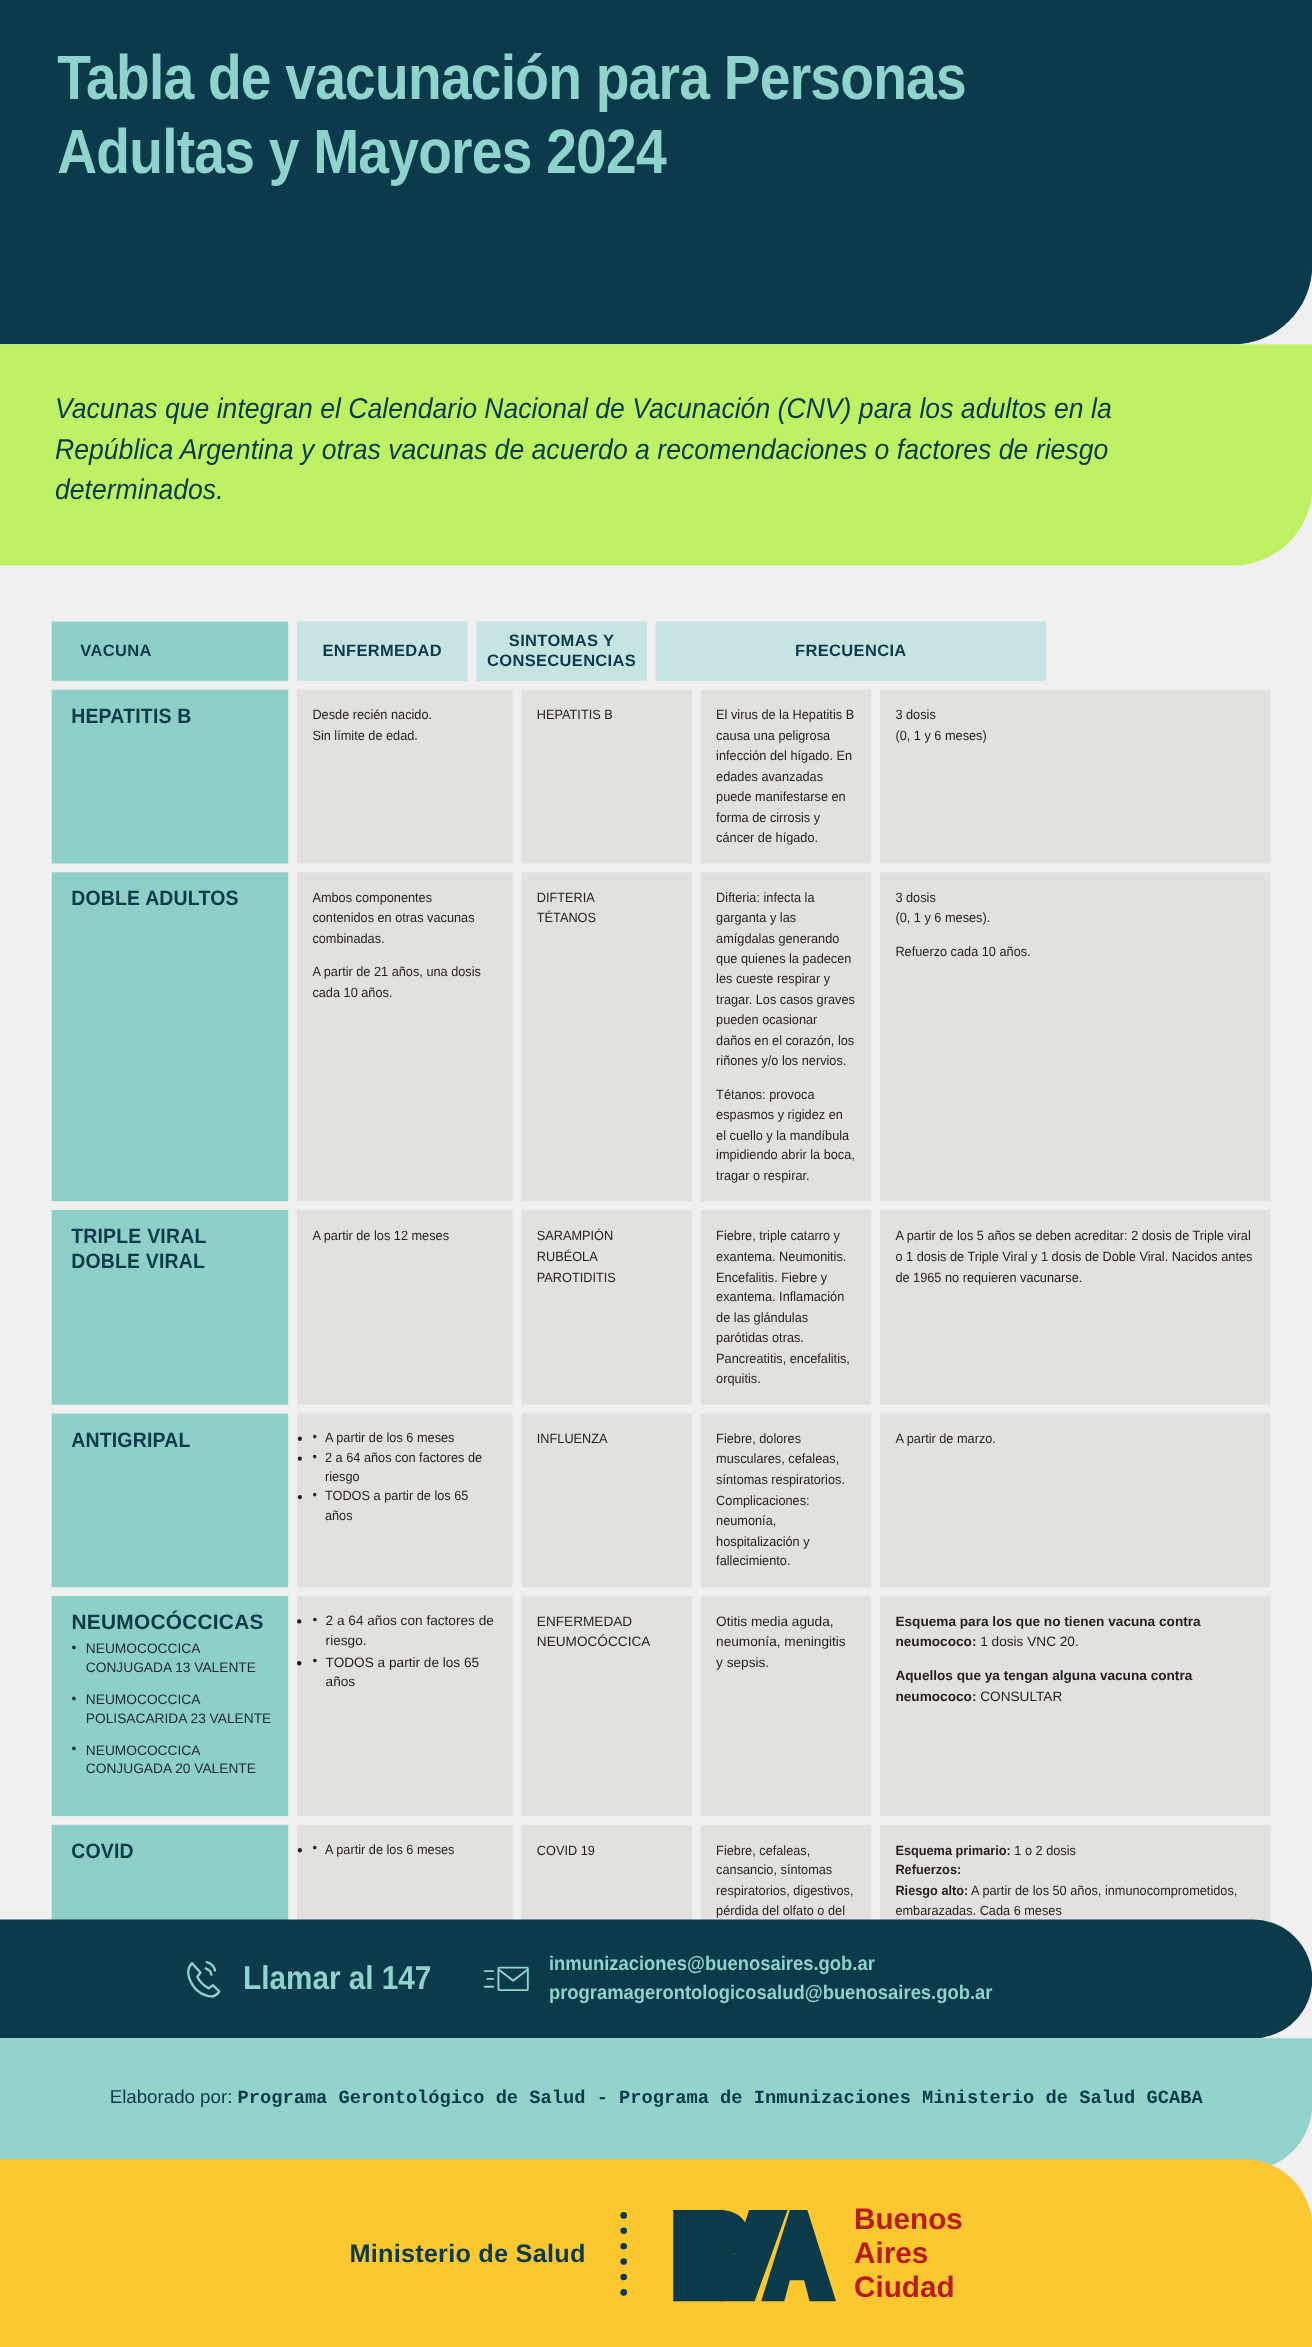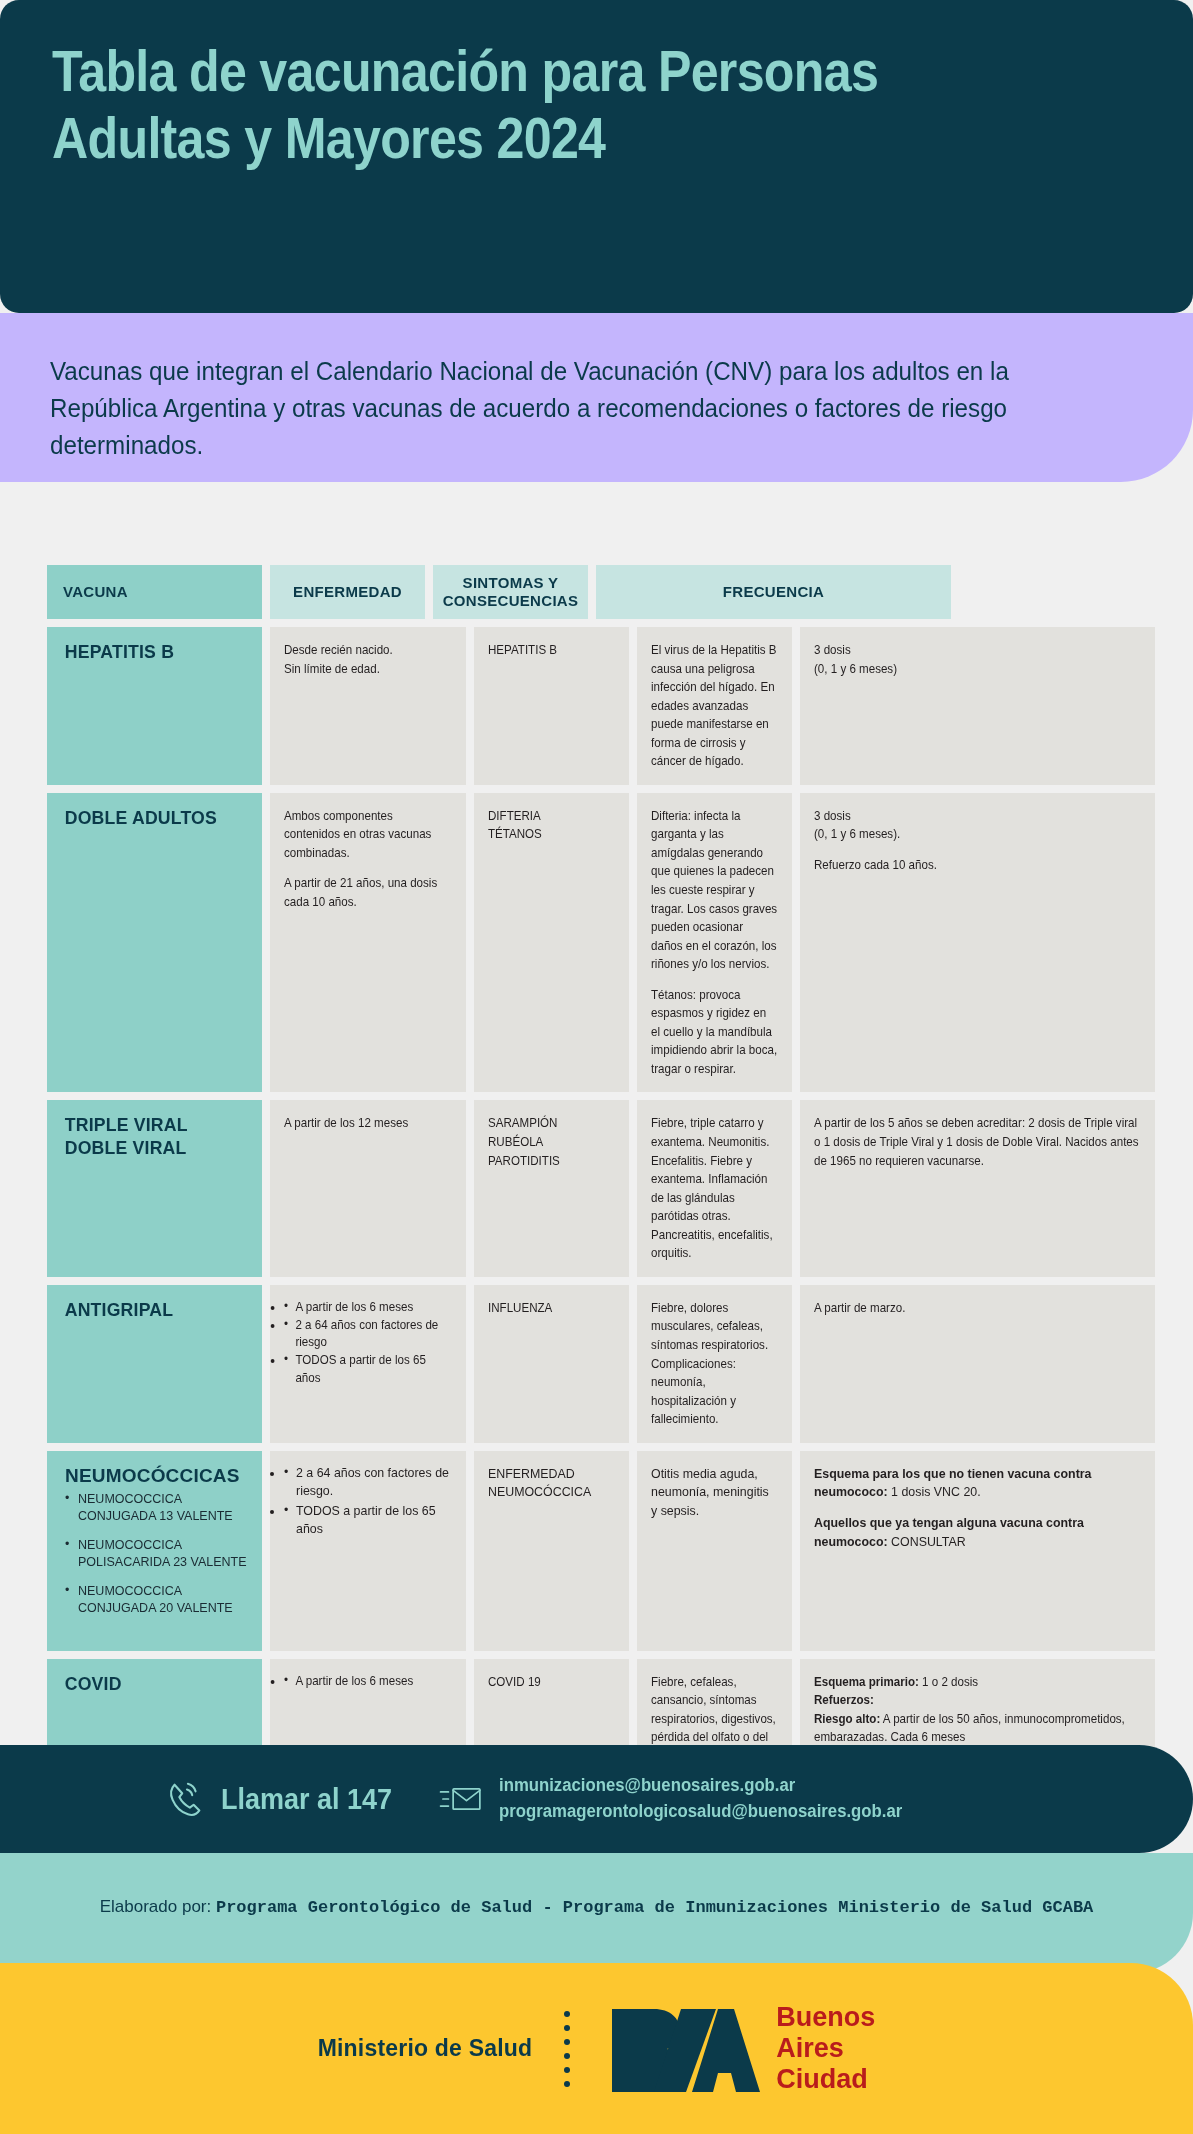--- a/index.html
+++ b/index.html
@@ -18,44 +18,44 @@
   }
 
   
   .header-band {
     position: absolute;
     left: 0; top: 0;
     width: 1193px;
     height: 313px;
     background: #0b3a4a;
     border-bottom-right-radius: 72px;
-    border-radius: 19px;
   }
   .header-title {
     position: absolute;
     left: 52px;
     top: 38px;
     width: 1000px;
     color: #8ed3cc;
     font-size: 57px;
     font-weight: bold;
     line-height: 1.17;
     letter-spacing: -0.8px;
     transform: scaleX(0.88);
     transform-origin: left top;
   }
 
   
   .subtitle-band {
     position: absolute;
     left: 0; top: 313px;
     width: 1193px;
-    height: 169px;
-    background: #c4b5fd;
+    height: 201px;
+    background: #bef264;
     border-bottom-right-radius: 72px;
+    font-style: italic;
   }
   .subtitle-text {
     position: absolute;
     left: 50px;
     top: 40px;
     width: 1090px;
     color: #0b3a4a;
     font-size: 26px;
     line-height: 1.42;
     transform: scaleX(0.93);
@@ -94,21 +94,21 @@
     align-items: center;
     justify-content: center;
     text-align: center;
     line-height: 1.18;
     transform: scaleX(1);
     padding: 6px 4px;
   }
   .hdr-row .c1 {
     background: #8ed0c8;
     justify-content: flex-start;
-    padding-left: 16px;
+    padding-left: 26px;
   }
 
   
   .body-row .c1 {
     background: #8ed0c8;
     color: #0b3a4a;
   }
   .body-row .cell:not(.c1) {
     background: #e2e1dd;
     color: #231f20;

